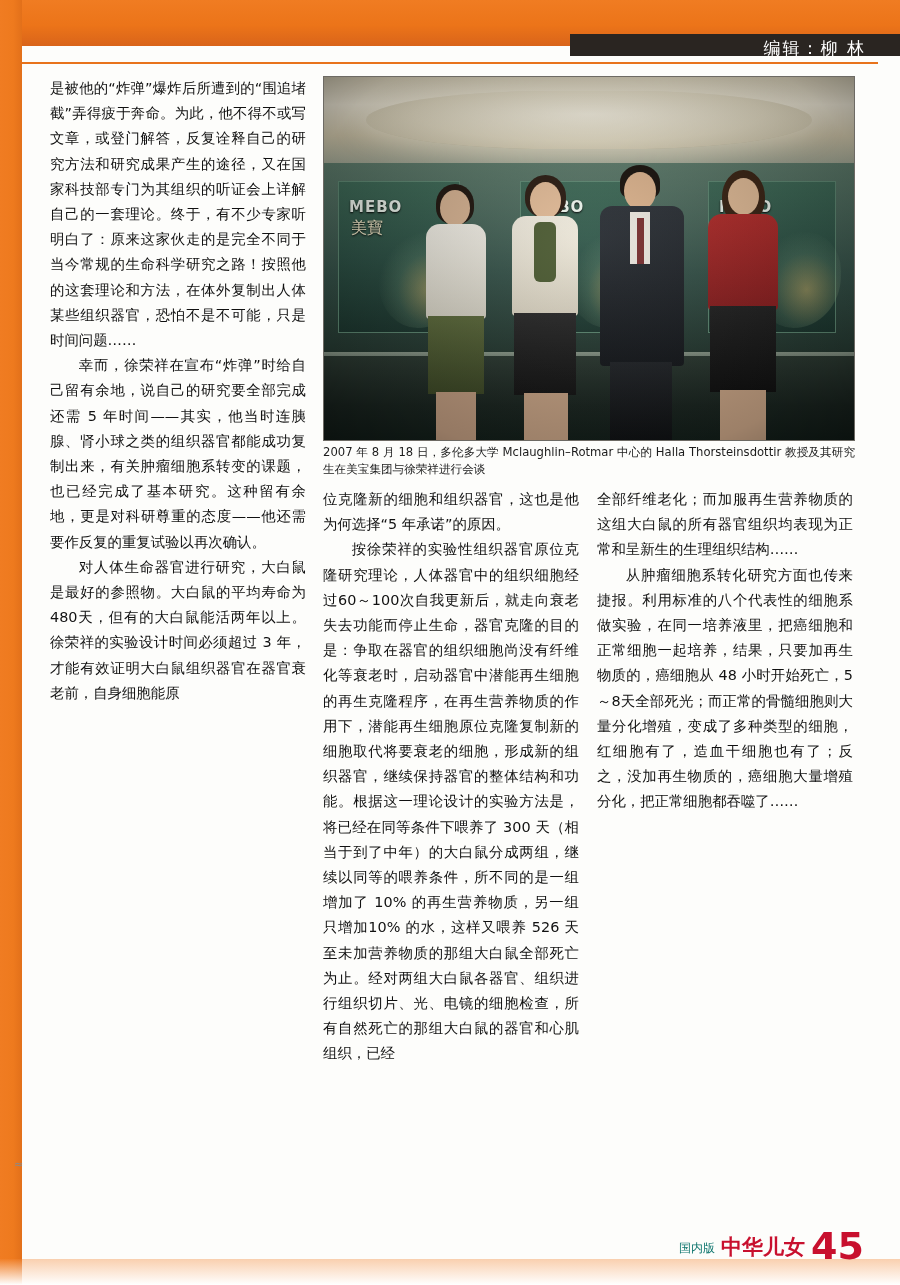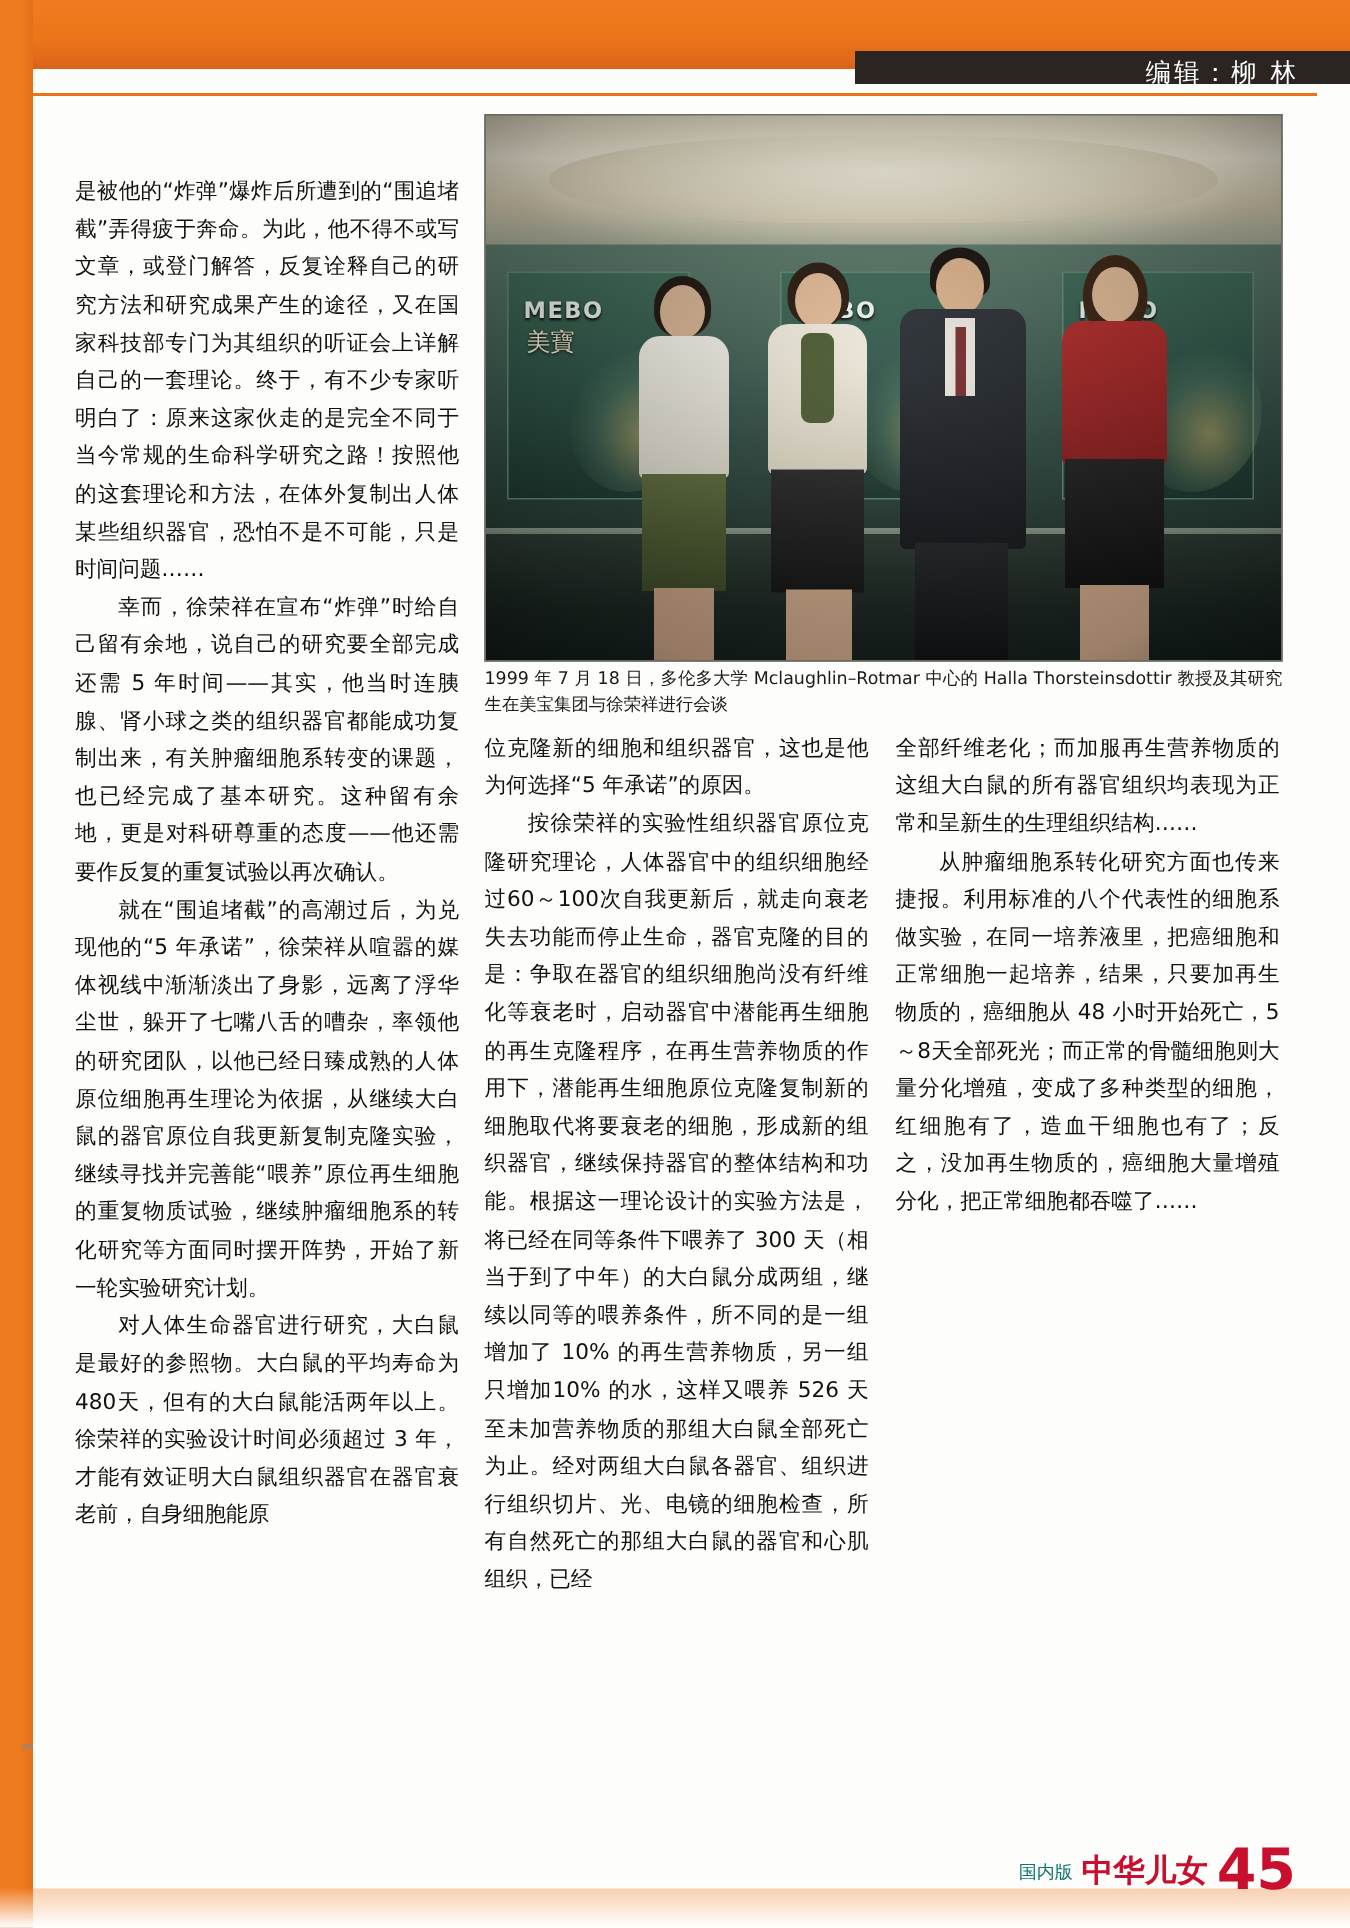--- a/index.html
+++ b/index.html
@@ -76,21 +76,21 @@
     color: #111111;
     text-align: justify;
     text-justify: inter-character;
   }
   .col p {
     margin: 0;
     text-indent: 2em;
   }
   .col p.noindent { text-indent: 0; }
 
-  #col1 { left: 50px; width: 256px; margin-top: 40px; }
+  #col1 { left: 50px; width: 256px; }
   #col2 { left: 323px; width: 256px; top: 487px; }
   #col3 { left: 597px; width: 256px; top: 487px; }
 
   
   .photo-wrap {
     position: absolute;
     left: 323px; top: 76px;
     width: 530px; height: 363px;
     border: 1px solid #6d6a64;
     background: #1a2a24;
@@ -293,26 +293,25 @@
         <div class="head"></div>
         <div class="body"></div>
         <div class="skirt"></div>
         <div class="legs"></div>
       </div>
 
       <div class="photo-shade"></div>
     </div>
   </div>
 
-  <div class="caption">1999 年 7 月 18 日，多伦多大学 Mclaughlin–Rotmar 中心的 Halla  Thorsteinsdottir 教授及其研究生在美宝集团与徐荣祥进行会谈</div>
+  <div class="caption">2007 年 8 月 18 日，多伦多大学 Mclaughlin–Rotmar 中心的 Halla  Thorsteinsdottir 教授及其研究生在美宝集团与徐荣祥进行会谈</div>
 
   <div class="col" id="col1">
     <p class="noindent">是被他的“炸弹”爆炸后所遭到的“围追堵截”弄得疲于奔命。为此，他不得不或写文章，或登门解答，反复诠释自己的研究方法和研究成果产生的途径，又在国家科技部专门为其组织的听证会上详解自己的一套理论。终于，有不少专家听明白了：原来这家伙走的是完全不同于当今常规的生命科学研究之路！按照他的这套理论和方法，在体外复制出人体某些组织器官，恐怕不是不可能，只是时间问题……</p>
     <p>幸而，徐荣祥在宣布“炸弹”时给自己留有余地，说自己的研究要全部完成还需 5 年时间——其实，他当时连胰腺、肾小球之类的组织器官都能成功复制出来，有关肿瘤细胞系转变的课题，也已经完成了基本研究。这种留有余地，更是对科研尊重的态度——他还需要作反复的重复试验以再次确认。</p>
-    <p>就在“围追堵截”的高潮过后，为兑现他的“5 年承诺”，徐荣祥从喧嚣的媒体视线中渐渐淡出了身影，远离了浮华尘世，躲开了七嘴八舌的嘈杂，率领他的研究团队，以他已经日臻成熟的人体原位细胞再生理论为依据，从继续大白鼠的器官原位自我更新复制克隆实验，继续寻找并完善能“喂养”原位再生细胞的重复物质试验，继续肿瘤细胞系的转化研究等方面同时摆开阵势，开始了新一轮实验研究计划。</p>
     <p>对人体生命器官进行研究，大白鼠是最好的参照物。大白鼠的平均寿命为480天，但有的大白鼠能活两年以上。徐荣祥的实验设计时间必须超过 3 年，才能有效证明大白鼠组织器官在器官衰老前，自身细胞能原</p>
   </div>
 
   <div class="col" id="col2">
     <p class="noindent">位克隆新的细胞和组织器官，这也是他为何选择“5 年承诺”的原因。</p>
     <p>按徐荣祥的实验性组织器官原位克隆研究理论，人体器官中的组织细胞经过60～100次自我更新后，就走向衰老失去功能而停止生命，器官克隆的目的是：争取在器官的组织细胞尚没有纤维化等衰老时，启动器官中潜能再生细胞的再生克隆程序，在再生营养物质的作用下，潜能再生细胞原位克隆复制新的细胞取代将要衰老的细胞，形成新的组织器官，继续保持器官的整体结构和功能。根据这一理论设计的实验方法是，将已经在同等条件下喂养了 300 天（相当于到了中年）的大白鼠分成两组，继续以同等的喂养条件，所不同的是一组增加了 10% 的再生营养物质，另一组只增加10% 的水，这样又喂养 526 天至未加营养物质的那组大白鼠全部死亡为止。经对两组大白鼠各器官、组织进行组织切片、光、电镜的细胞检查，所有自然死亡的那组大白鼠的器官和心肌组织，已经</p>
   </div>
 
   <div class="col" id="col3">
     <p class="noindent">全部纤维老化；而加服再生营养物质的这组大白鼠的所有器官组织均表现为正常和呈新生的生理组织结构……</p>

